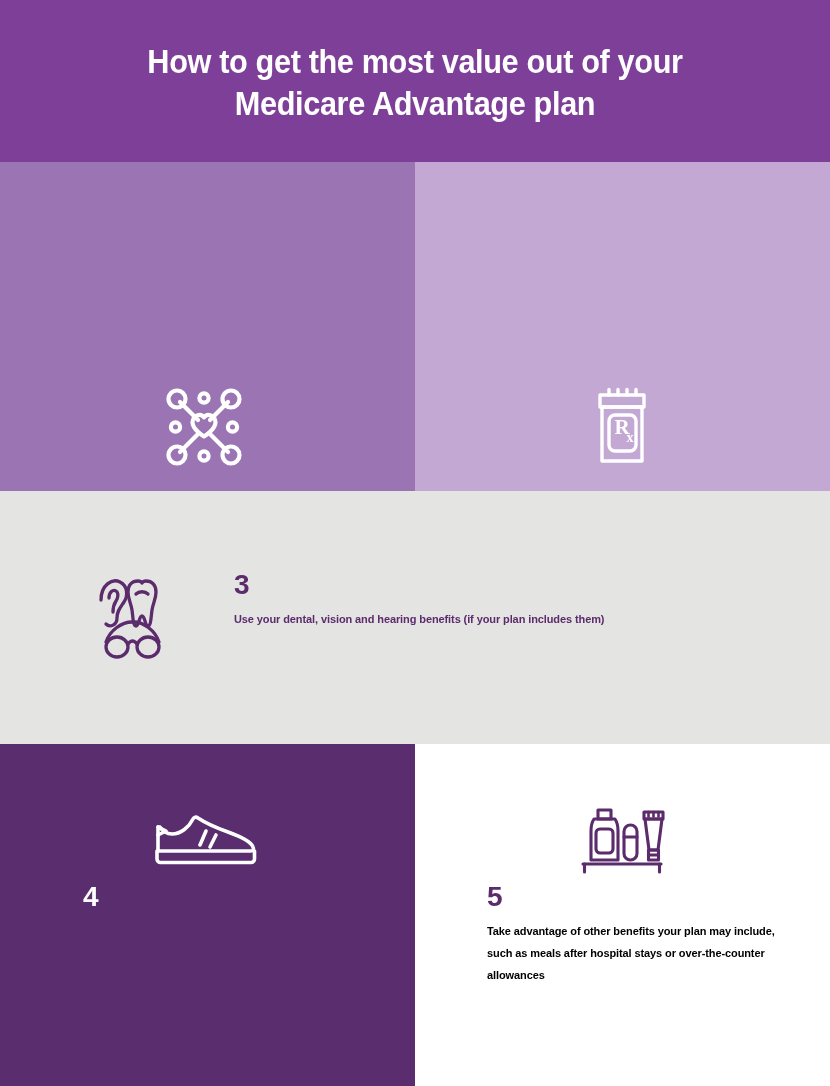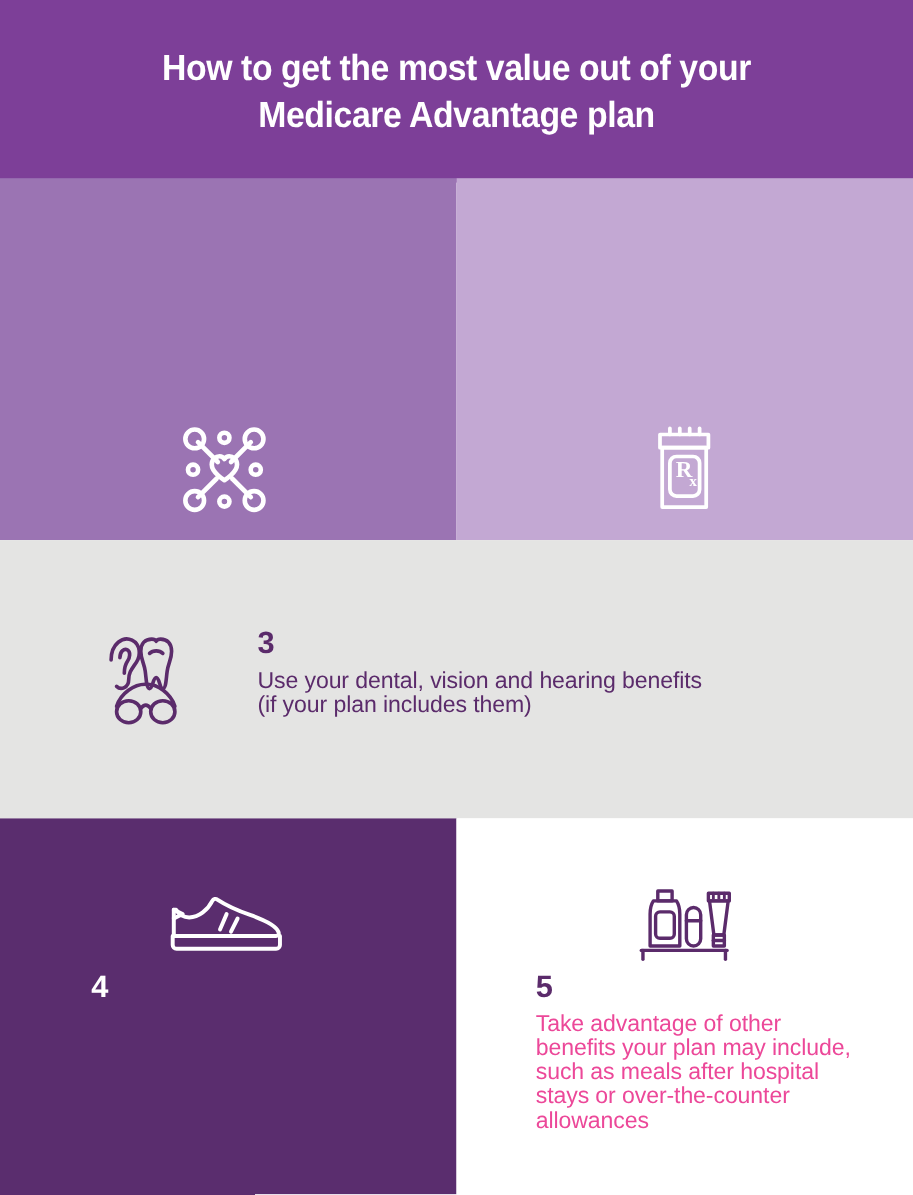--- a/index.html
+++ b/index.html
@@ -103,39 +103,40 @@
   .block-5 { left: 487px; top: 882px; width: 300px; }
 
   .step-number {
     font-size: 28px;
     font-weight: bold;
     line-height: 30px;
     margin-bottom: 8px;
     letter-spacing: -0.5px;
   }
   .step-text {
-    font-size: 21px;
+    font-size: 11px;
     line-height: 22px;
     letter-spacing: -0.1px;
+    font-weight: bold;
   }
 
   .on-light-purple .step-number,
   .on-light-purple .step-text { color: #ffffff; }
 
   .on-lighter-purple .step-number { color: #ffffff; }
   .on-lighter-purple .step-text { color: #ffffff; }
 
   .on-gray .step-number,
   .on-gray .step-text { color: #5B2B6B; }
 
   .on-dark-purple .step-number,
   .on-dark-purple .step-text { color: #ffffff; }
 
   .on-white .step-number { color: #5B2B6B; }
-  .on-white .step-text { color: #ec4899; }
+  .on-white .step-text { color: #000000; }
 </style>
 </head>
 <body>
 
 <div class="infographic">
 
   <div class="header">
     <div class="header-title">How to get the most value out of your Medicare Advantage plan</div>
   </div>
 

